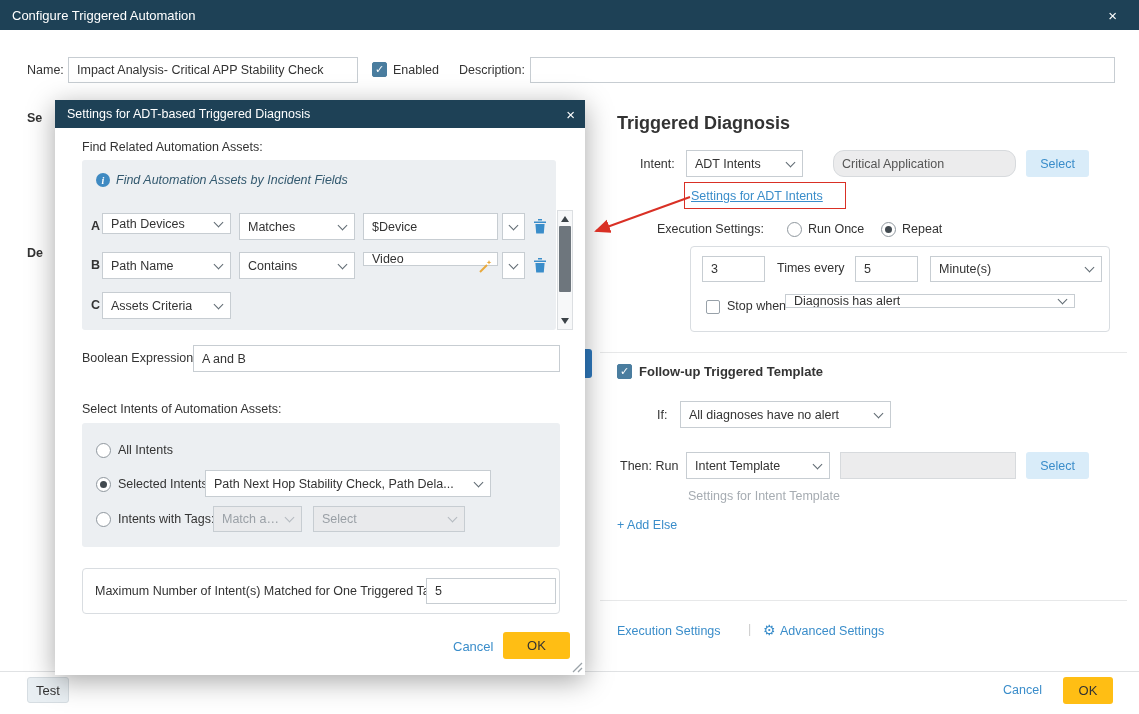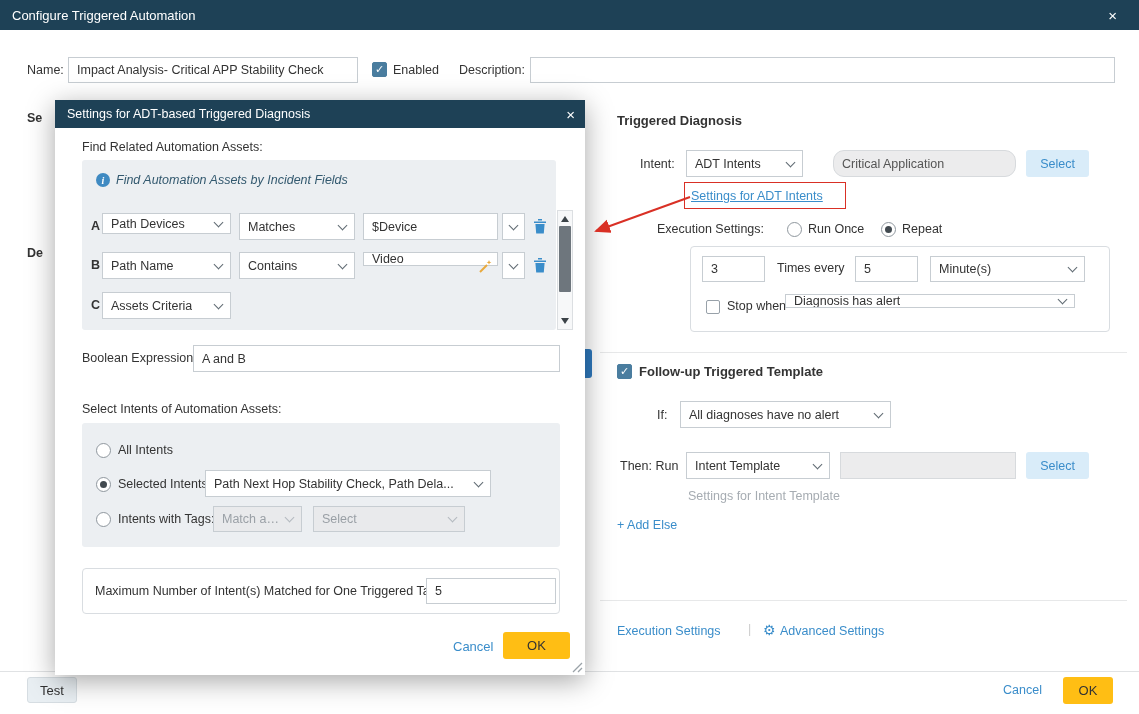--- a/index.html
+++ b/index.html
@@ -78,21 +78,21 @@
 <div class="checkbox on" style="left:372px;top:62px">✓</div>
 <span class="abs lbl" style="left:393px;top:63px">Enabled</span>
 <span class="abs lbl" style="left:459px;top:63px">Description:</span>
 <input class="inp" style="left: 530px; top: 57px; width: 585px; height: 26px;" value="">
 
 <span class="abs lbl bold" style="left:27px;top:111px;z-index:1">Se</span>
 <span class="abs lbl bold" style="left:27px;top:246px;z-index:1">De</span>
 
 <div class="blue-peek"></div>
 
-<span class="abs lbl bold" style="left:617px;top:113px;font-size:13px">Triggered Diagnosis</span>
+<span class="abs lbl bold" style="left:617px;top:113px;font-size:18px">Triggered Diagnosis</span>
 
 <span class="abs lbl" style="left:640px;top:157px">Intent:</span>
 <div class="sel" style="left:686px;top:150px;width:117px;height:27px">
   <span class="txt">ADT Intents</span>
     <span class="chev"></span>
 </div>
 <input class="inp dis" style="left: 833px; top: 150px; width: 183px; height: 27px; border-radius: 11px;" readonly="" value="Critical Application">
 <div class="btn-select" style="left:1026px;top:150px;width:63px;height:27px">
   <span>Select</span>
 </div>
@@ -102,21 +102,21 @@
 <span class="abs lbl" style="left:657px;top:222px">Execution Settings:</span>
 <div class="radio" style="left:787px;top:222px"></div>
 <span class="abs lbl" style="left:808px;top:222px">Run Once</span>
 <div class="radio on" style="left:881px;top:222px"></div>
 <span class="abs lbl" style="left:902px;top:222px">Repeat</span>
 
 <div class="panel-border" style="left:690px;top:246px;width:420px;height:86px"></div>
 <input class="inp" style="left: 702px; top: 256px; width: 63px; height: 26px;" value="3">
 <span class="abs lbl" style="left:777px;top:261px">Times every</span>
 <input class="inp" style="left: 855px; top: 256px; width: 63px; height: 26px;" value="5">
-<div class="sel" style="left:930px;top:256px;width:155px;height:26px">
+<div class="sel" style="left:930px;top:256px;width:172px;height:26px">
   <span class="txt">Minute(s)</span>
     <span class="chev"></span>
 </div>
 <div class="checkbox" style="left:706px;top:300px;width:14px;height:14px"></div>
 <span class="abs lbl" style="left:727px;top:299px">Stop when</span>
 <div class="sel" style="left:785px;top:294px;width:290px;height:14px">
   <span class="txt">Diagnosis has alert</span>
     <span class="chev"></span>
 </div>
 
@@ -144,21 +144,21 @@
 <span class="abs link" style="left:617px;top:518px">+ Add Else</span>
 
 <div class="divider" style="left:600px;top:600px;width:527px"></div>
 
 <span class="abs link" style="left:617px;top:624px">Execution Settings</span>
 <span class="abs" style="left:748px;top:622px;color:#ccc">|</span>
 <span class="abs gear" style="left:763px;top:623px">⚙</span>
 <span class="abs link" style="left:780px;top:624px">Advanced Settings</span>
 
 <div class="divider" style="left:0;top:671px;width:1139px;background:#e0e2e4"></div>
-<div class="btn-test" style="left:27px;top:677px;width:50px;height:26px">
+<div class="btn-test" style="left:27px;top:677px;width:42px;height:26px">
   <span>Test</span>
 </div>
 <span class="abs link" style="left:1003px;top:683px">Cancel</span>
 <div class="btn-ok" style="left:1063px;top:677px;width:50px;height:27px">
   <span>OK</span>
 </div>
 
 <div class="modal">
   <div class="modal-titlebar">
     <span>Settings for ADT-based Triggered Diagnosis</span>

